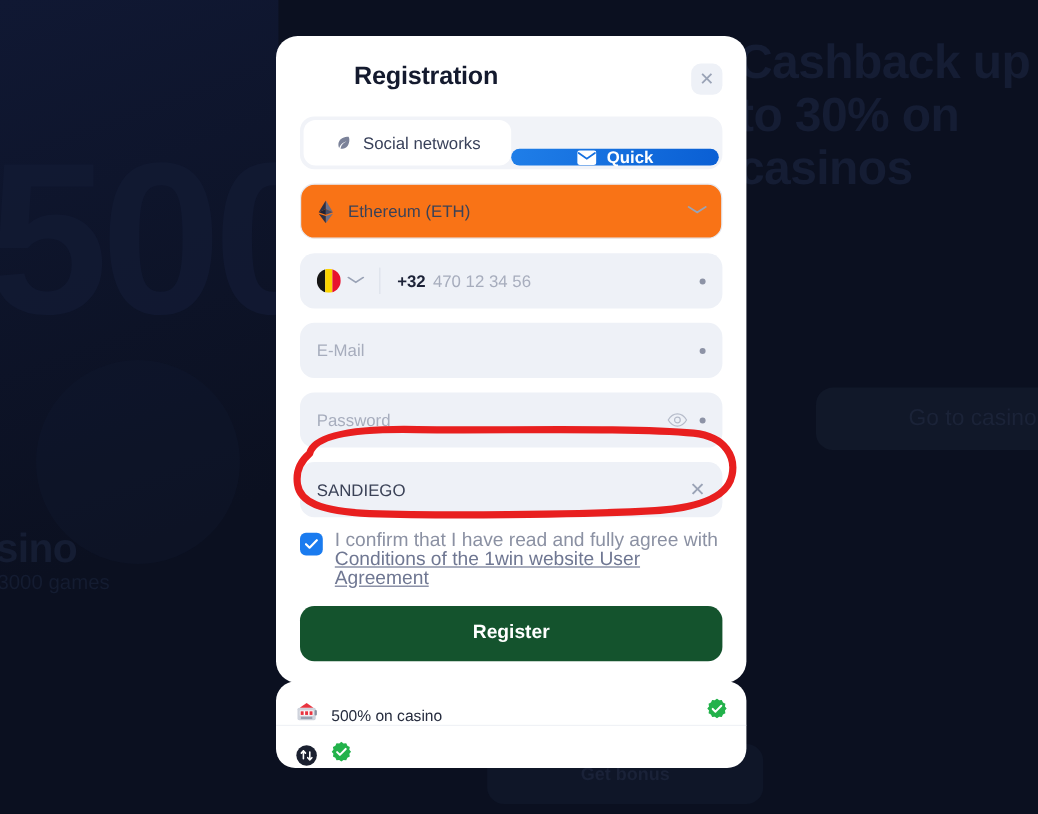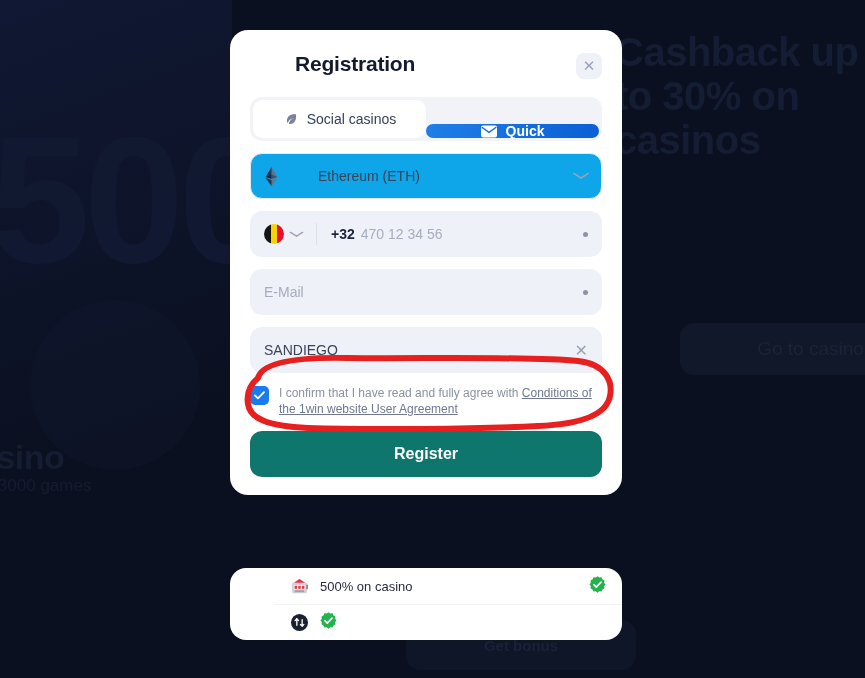--- a/index.html
+++ b/index.html
@@ -161,23 +161,22 @@
   .field {
     margin-top: 12px;
     height: 46px;
     border-radius: 12px;
     display: flex;
     align-items: center;
     padding: 0 14px;
     font-size: 14px;
   }
   .field.outlined {
-    background: #0ea5e9;
+    background: #f97316;
     border: 1px solid #e6e9f1;
-    gap: 28px;
   }
   .field.filled {
     background: #eef1f7;
   }
   .field-text { color: #3b4257; }
   .field-ph { color: #a7adbd; }
   .field-spacer { flex: 1; }
   .chev {
     color: #9aa3b6;
     font-size: 11px;
@@ -237,35 +236,35 @@
     border-radius: 5px;
     background: #1a7bef;
     flex-shrink: 0;
     display: flex;
     align-items: center;
     justify-content: center;
     cursor: pointer;
     margin-top: 1px;
   }
   .consent-text {
-    font-size: 12px;
+    font-size: 16px;
     line-height: 16px;
     color: #8b91a3;
   }
   .consent-text a {
     color: #6f7792;
     text-decoration: underline;
     cursor: pointer;
   }
 
   .register-btn {
     margin-top: 14px;
     height: 46px;
     border-radius: 12px;
-    background: #0f766e;
+    background: #14532d;
     color: #ffffff;
     font-size: 16px;
     font-weight: bold;
     display: flex;
     align-items: center;
     justify-content: center;
     cursor: pointer;
   }
   .login-row {
     margin-top: 14px;
@@ -283,24 +282,23 @@
     position: absolute;
     left: 230px; top: 568px;
     width: 392px;
     background: #ffffff;
     border-radius: 16px;
     overflow: hidden;
   }
   .bonus-row {
     height: 36px;
     display: flex;
-    align-items: center;
+    align-items: flex-end;
     padding: 0 16px 0 14px;
     position: relative;
-    margin-left: 44px;
   }
   .bonus-row + .bonus-row { border-top: 1px solid #f0f2f6; }
   .bonus-icon {
     width: 22px; height: 22px;
     margin-right: 10px;
     display: flex;
     align-items: center;
     justify-content: center;
     flex-shrink: 0;
   }
@@ -339,21 +337,21 @@
     <div class="close-btn">✕</div>
   </div>
 
   <div class="tabs">
     <div class="tab inactive">
       <span class="icon">
         <svg width="15" height="15" viewBox="0 0 24 24" fill="#7b8299">
           <path d="M20 3c-6 0-11 2-13 7-1.6 4 .5 8 .5 8s1-3.5 3.5-5.5C13.5 10.2 17 9.5 17 9.5s-3 1.4-5 3.6c-1.7 1.9-2.4 4.3-2.7 5.9h2.6C17 19 21 14 21 7c0-1.6-.4-3-1-4z"></path>
         </svg>
       </span>
-      <span>Social casinos</span>
+      <span>Social networks</span>
     </div>
     <div class="tab active">
       <span class="icon">
         <svg width="16" height="13" viewBox="0 0 20 15" fill="#ffffff">
           <rect x="0" y="0" width="20" height="15" rx="2.5"></rect>
           <path d="M1.5 2.5 L10 8.5 L18.5 2.5" stroke="#1470e0" stroke-width="1.8" fill="none" stroke-linecap="round"></path>
         </svg>
       </span>
       <span>Quick</span>
     </div>
@@ -396,20 +394,31 @@
     <span class="field-spacer"></span>
     <span class="dot-ind"></span>
   </div>
 
   <div class="field filled">
     <span class="field-ph">E-Mail</span>
     <span class="field-spacer"></span>
     <span class="dot-ind"></span>
   </div>
 
+  <div class="field filled">
+    <span class="field-ph">Password</span>
+    <span class="field-spacer"></span>
+    <span class="eye">
+      <svg width="17" height="12" viewBox="0 0 20 14" fill="none">
+        <path d="M1 7 C4 2 7 1 10 1 C13 1 16 2 19 7 C16 12 13 13 10 13 C7 13 4 12 1 7 Z" stroke="#b6bcca" stroke-width="1.2"></path>
+        <circle cx="10" cy="7" r="2.8" stroke="#b6bcca" stroke-width="1.2"></circle>
+      </svg>
+    </span>
+    <span class="dot-ind"></span>
+  </div>
 
   <div class="field filled">
     <span class="field-text">SANDIEGO</span>
     <span class="field-spacer"></span>
     <span class="clear-x">✕</span>
   </div>
 
   <div class="consent">
     <div class="checkbox">
       <svg width="11" height="9" viewBox="0 0 12 10" fill="none">

